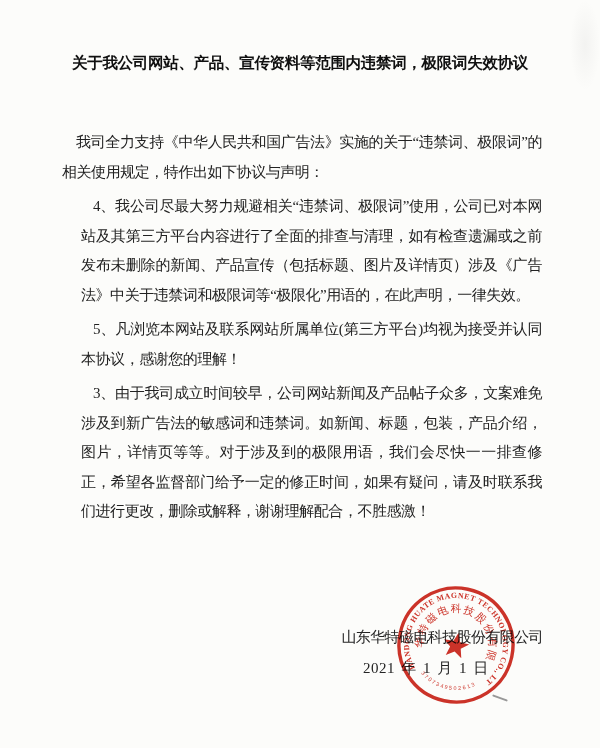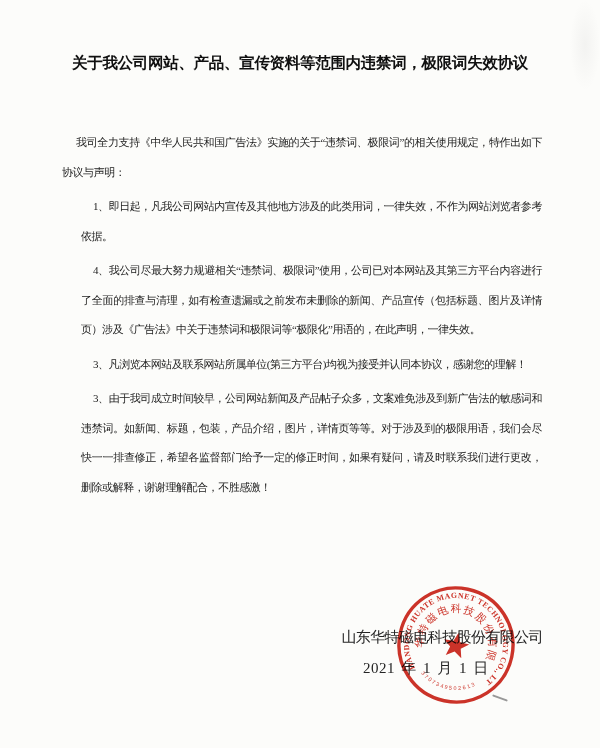--- a/index.html
+++ b/index.html
@@ -23,21 +23,21 @@
     font-family: "Liberation Sans", sans-serif;
     font-size: 15.5px;
     font-weight: 700;
     letter-spacing: -0.3px;
     color: #101010;
   }
   .doc-body {
     position: absolute;
     top: 128px; left: 62px;
     width: 480px;
-    font-size: 11px;
+    font-size: 15px;
     line-height: 29.5px;
     letter-spacing: -0.45px;
     text-align: justify;
     color: #222;
   }
   .doc-body p { margin: 0 0 5px 0; }
   p.intro { text-indent: 14px; }
   p.clause { margin-left: 19px; text-indent: 12px; }
   .signature-line {
     position: absolute;
@@ -80,23 +80,22 @@
 </style>
 </head>
 <body>
 
 <div class="page">
 
   <h1 class="doc-title">关于我公司网站、产品、宣传资料等范围内违禁词，极限词失效协议</h1>
 
   <div class="doc-body">
     <p class="intro">我司全力支持《中华人民共和国广告法》实施的关于“违禁词、极限词”的相关使用规定，特作出如下协议与声明：</p>
-    <p class="clause">1、即日起，凡我公司网站内宣传及其他地方涉及的此类用词，一律失效，不作为网站浏览者参考依据。</p>
     <p class="clause">4、我公司尽最大努力规避相关“违禁词、极限词”使用，公司已对本网站及其第三方平台内容进行了全面的排查与清理，如有检查遗漏或之前发布未删除的新闻、产品宣传（包括标题、图片及详情页）涉及《广告法》中关于违禁词和极限词等“极限化”用语的，在此声明，一律失效。</p>
-    <p class="clause">3、凡浏览本网站及联系网站所属单位(第三方平台)均视为接受并认同本协议，感谢您的理解！</p>
+    <p class="clause">5、凡浏览本网站及联系网站所属单位(第三方平台)均视为接受并认同本协议，感谢您的理解！</p>
     <p class="clause">3、由于我司成立时间较早，公司网站新闻及产品帖子众多，文案难免涉及到新广告法的敏感词和违禁词。如新闻、标题，包装，产品介绍，图片，详情页等等。对于涉及到的极限用语，我们会尽快一一排查修正，希望各监督部门给予一定的修正时间，如果有疑问，请及时联系我们进行更改，删除或解释，谢谢理解配合，不胜感激！</p>
   </div>
 
   <div class="signature-line">山东华特磁电科技股份有限公司</div>
   <div class="date-line">2021 年 1 月 1 日</div>
 
   <div class="stamp">
     <svg width="124" height="124" viewBox="0 0 124 124" xmlns="http://www.w3.org/2000/svg">
       <circle cx="62" cy="62" r="57" fill="none" stroke="#cb2318" stroke-width="3.4"></circle>
       <defs>

